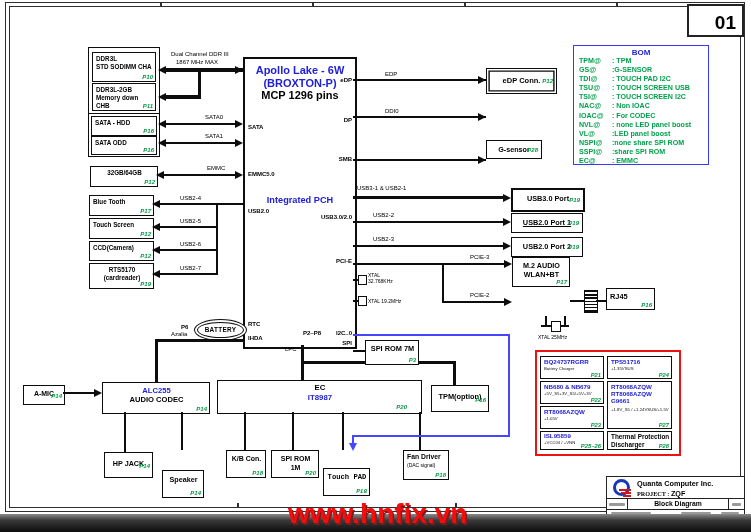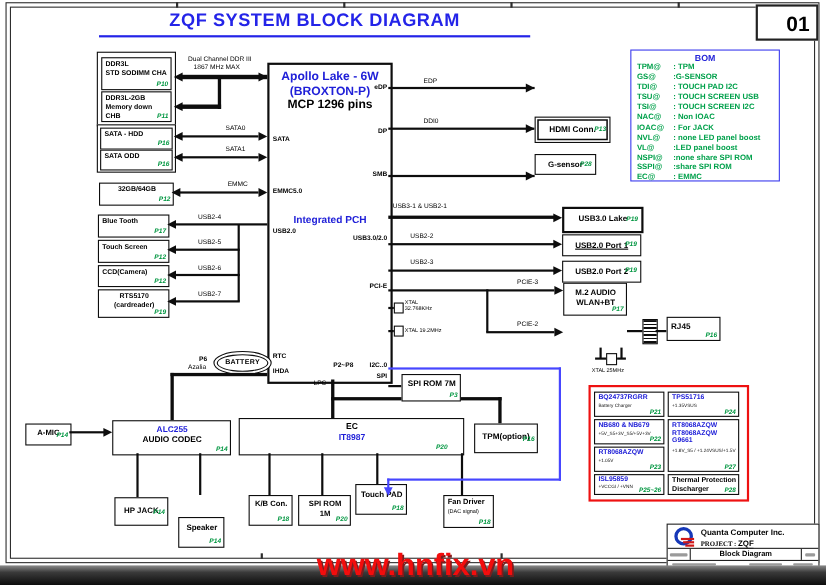--- a/index.html
+++ b/index.html
@@ -79,22 +79,20 @@
   <div class="tick" style="left:312px;top:2px;"></div>
   <div class="tick" style="left:464px;top:2px;"></div>
   <div class="tick" style="left:616px;top:2px;"></div>
   <div class="tick" style="left:237px;top:503px;"></div>
   <div class="tick" style="left:455px;top:503px;"></div>
   <div class="tick" style="left:680px;top:503px;"></div>
 
   <div class="abs" style="left:687px;top:4px;width:57px;height:33px;border:2px solid #222;background:#fff;z-index:5;
        font-size:19px;font-weight:bold;text-align:right;line-height:33px;padding-right:6px;box-sizing:border-box;">01</div>
 
-  <div class="abs" style="left:90px;top:10px;width:392px;text-align:center;font-size:16.5px;font-weight:bold;
-       color:#2424e8;border-bottom:2px solid #2424e8;padding-bottom:3px;letter-spacing:0.5px;">ZQF SYSTEM BLOCK DIAGRAM</div>
 
   <div id="bom">
     <div class="t">BOM</div>
     <div class="row">
         <span class="k">TPM@</span>
         <span>: TPM</span>
       </div>
     <div class="row">
         <span class="k">GS@</span>
         <span>:G-SENSOR</span>
@@ -110,21 +108,21 @@
     <div class="row">
         <span class="k">TSI@</span>
         <span>: TOUCH SCREEN I2C</span>
       </div>
     <div class="row">
         <span class="k">NAC@</span>
         <span>: Non IOAC</span>
       </div>
     <div class="row">
         <span class="k">IOAC@</span>
-        <span>: For JACK</span>
+        <span>: For CODEC</span>
       </div>
     <div class="row">
         <span class="k">NVL@</span>
         <span>: none LED panel boost</span>
       </div>
     <div class="row">
         <span class="k">VL@</span>
         <span>:LED panel boost</span>
       </div>
     <div class="row">
@@ -245,41 +243,41 @@
   <div class="ell" style="left:197px;top:322px;width:45px;height:14px;border-width:1.6px;text-align:center;
        font-size:6.4px;font-weight:bold;line-height:14px;letter-spacing:0.3px;">BATTERY</div>
   <span class="lbl grn" style="left:181px;top:324px;font-weight:bold;">P6</span>
   <div class="wh3" style="left:155px;top:339px;width:88px;position:absolute;background:#0d0d0d;"></div>
   <div class="wv wv3" style="left:155px;top:339px;height:43px;"></div>
   <span class="lbl" style="left:171px;top:331px;">Azalia</span>
 
   <div class="wh" style="left:353px;top:79px;width:133px;"></div>
   <div class="ar arR" style="left:478px;top:76px;"></div>
   <span class="lbl" style="left:385px;top:71px;">EDP</span>
+  <div class="box dbl ctr" style="left:486px;top:68px;width:69px;height:24px;font-size:7.5px;line-height:24px;">
+    <span>eDP Conn.</span>
+    <i class="refm">P12</i>
+  </div>
 
   <div class="wh" style="left:353px;top:116px;width:133px;"></div>
   <div class="ar arR" style="left:478px;top:113px;"></div>
   <span class="lbl" style="left:385px;top:108px;">DDI0</span>
-  <div class="box dbl ctr" style="left:486px;top:106px;width:67px;height:22px;font-size:7.5px;line-height:22px;">
-    <span>HDMI Conn.</span>
-    <i class="refm">P13</i>
-  </div>
 
   <div class="wh" style="left:353px;top:159px;width:133px;"></div>
   <div class="ar arR" style="left:478px;top:156px;"></div>
   <div class="box ctr" style="left:486px;top:140px;width:54px;height:17px;font-size:7.2px;line-height:17px;">
     <span>G-sensor</span>
     <i class="refm">P28</i>
   </div>
 
   <div class="wh wh3" style="left:353px;top:196px;width:151px;"></div>
   <div class="ar arR" style="left:503px;top:194px;"></div>
   <span class="lbl" style="left:357px;top:185px;">USB3-1 &amp; USB2-1</span>
   <div class="box ctr bold2" style="left:511px;top:188px;width:70px;height:20px;font-size:7.3px;line-height:18px;">
-    <span>USB3.0 Lake</span>
+    <span>USB3.0 Port</span>
     <i class="refm">P19</i>
   </div>
 
   <div class="wh" style="left:353px;top:221px;width:151px;"></div>
   <div class="ar arR" style="left:503px;top:218px;"></div>
   <span class="lbl" style="left:373px;top:212px;">USB2-2</span>
   <div class="box ctr" style="left:511px;top:213px;width:70px;height:18px;font-size:7.3px;line-height:17px;text-decoration:underline;">
     <span>USB2.0 Port 1</span>
     <i class="refm">P19</i>
   </div>
@@ -379,21 +377,21 @@
     <i class="ref">P14</i>
   </div>
   <div class="box ctr" style="left:226px;top:450px;width:38px;height:26px;font-size:7px;">
     <span class="in" style="padding-top:4px;">K/B Con.</span>
     <i class="ref">P18</i>
   </div>
   <div class="box ctr" style="left:271px;top:450px;width:46px;height:26px;font-size:7px;">
     <span class="in" style="padding-top:4px;">SPI ROM 1M</span>
     <i class="ref">P20</i>
   </div>
-  <div class="box ctr" style="left:323px;top:440px;width:45px;height:26px;font-size:7.2px;">
+  <div class="box ctr" style="left:323px;top:468px;width:45px;height:26px;font-size:7.2px;font-family:Liberation Mono, monospace;">
     <span class="in" style="padding-top:4px;">Touch PAD</span>
     <i class="ref">P18</i>
   </div>
   <div class="box" style="left:403px;top:450px;width:44px;height:28px;font-size:6.8px;">
     <span class="in" style="padding-top:2px;"><span>Fan Driver</span><br><span style="font-weight:normal;font-size:5px;">(DAC signal)</span></span>
     <i class="ref">P18</i>
   </div>
 
   <div id="pwr">
     <div class="pbox" style="left:3px;top:4px;width:62px;height:21px;">

